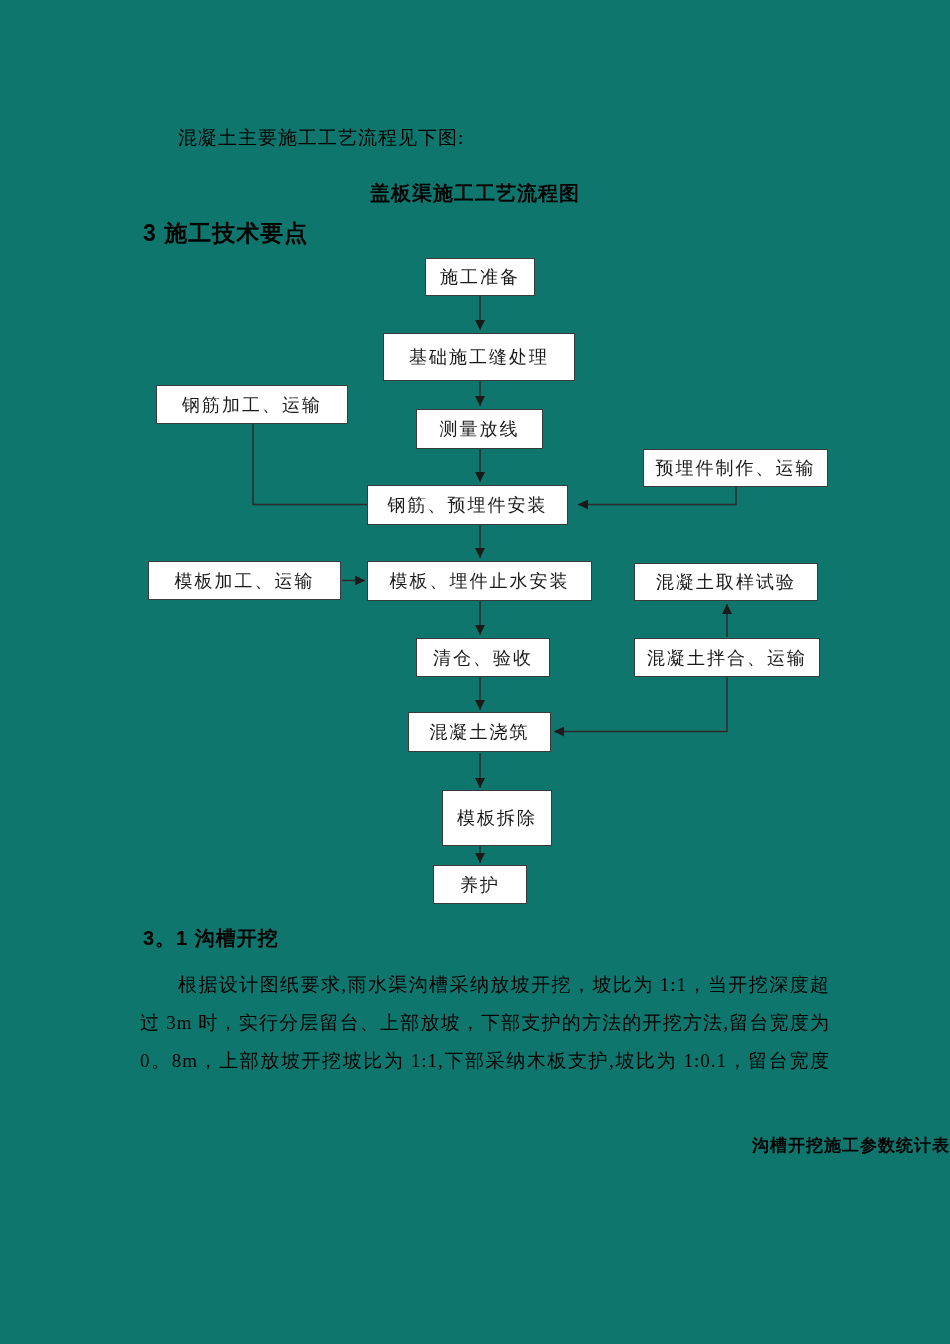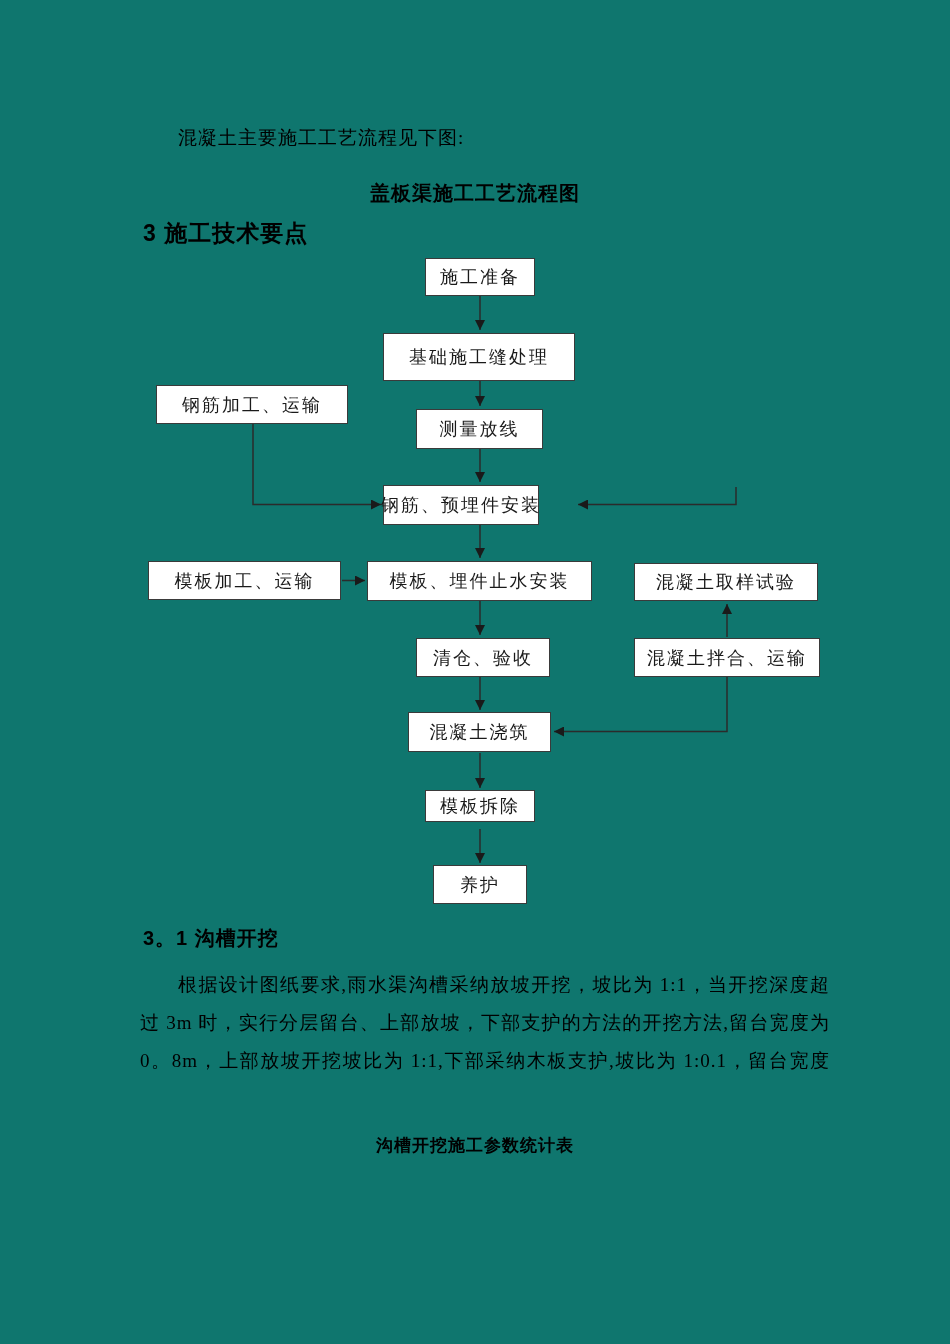--- a/index.html
+++ b/index.html
@@ -35,21 +35,21 @@
     position:absolute;left:140px;top:966px;width:690px;
     font-size:19px;line-height:38px;letter-spacing:1px;
   }
   .body-paragraph .just{
     text-align:justify;
     text-align-last:justify;
   }
   .body-paragraph .indent{ text-indent:38px; }
   .table-title{
     position:absolute;left:0;top:1134px;width:100%;
-    text-align:center;font-family:"Liberation Sans", sans-serif;
+    text-align:right;font-family:"Liberation Sans", sans-serif;
     font-weight:bold;font-size:17px;letter-spacing:1px;
   }
   .flowchart{position:absolute;left:0;top:0;width:950px;height:1344px;}
   .flowchart svg{position:absolute;left:0;top:0;}
   .node{
     position:absolute;
     border:1.5px solid #3a3a3a;
     background:#ffffff;
     display:flex;align-items:center;justify-content:center;
     font-size:18px;letter-spacing:2px;color:#1a1a1a;
@@ -90,28 +90,29 @@
         <path d="M727,677 L727,731.5 L554,731.5" marker-end="url(#arrow)"></path>
         <path d="M480,753 L480,788" marker-end="url(#arrow)"></path>
         <path d="M480,829 L480,863" marker-end="url(#arrow)"></path>
       </g>
     </svg>
 
     <div class="node" style="left:425px;top:258px;width:110px;height:38px">施工准备</div>
     <div class="node" style="left:383px;top:333px;width:192px;height:48px">基础施工缝处理</div>
     <div class="node" style="left:156px;top:385px;width:192px;height:39px">钢筋加工、运输</div>
     <div class="node" style="left:416px;top:409px;width:127px;height:40px">测量放线</div>
-    <div class="node" style="left:383px;top:485px;width:156px;height:40px">钢筋、预埋件安装</div>
+    <div class="node" style="left:643px;top:449px;width:185px;height:38px">预埋件制作、运输</div>
+    <div class="node" style="left:367px;top:485px;width:201px;height:40px">钢筋、预埋件安装</div>
     <div class="node" style="left:148px;top:561px;width:193px;height:39px">模板加工、运输</div>
     <div class="node" style="left:367px;top:561px;width:225px;height:40px">模板、埋件止水安装</div>
     <div class="node" style="left:634px;top:563px;width:184px;height:38px">混凝土取样试验</div>
     <div class="node" style="left:416px;top:638px;width:134px;height:39px">清仓、验收</div>
     <div class="node" style="left:634px;top:638px;width:186px;height:39px">混凝土拌合、运输</div>
     <div class="node" style="left:408px;top:712px;width:143px;height:40px">混凝土浇筑</div>
-    <div class="node" style="left:425px;top:790px;width:110px;height:32px">模板拆除</div>
+    <div class="node" style="left:442px;top:790px;width:110px;height:56px">模板拆除</div>
     <div class="node" style="left:433px;top:865px;width:94px;height:39px">养护</div>
   </div>
 
   <div class="subsection-heading">3。1 沟槽开挖</div>
 
   <div class="body-paragraph">
     <div class="just indent">根据设计图纸要求,雨水渠沟槽采纳放坡开挖，坡比为 1:1，当开挖深度超</div>
     <div class="just">过 3m 时，实行分层留台、上部放坡，下部支护的方法的开挖方法,留台宽度为</div>
     <div class="just">0。8m，上部放坡开挖坡比为 1:1,下部采纳木板支护,坡比为 1:0.1，留台宽度</div>
   </div>

